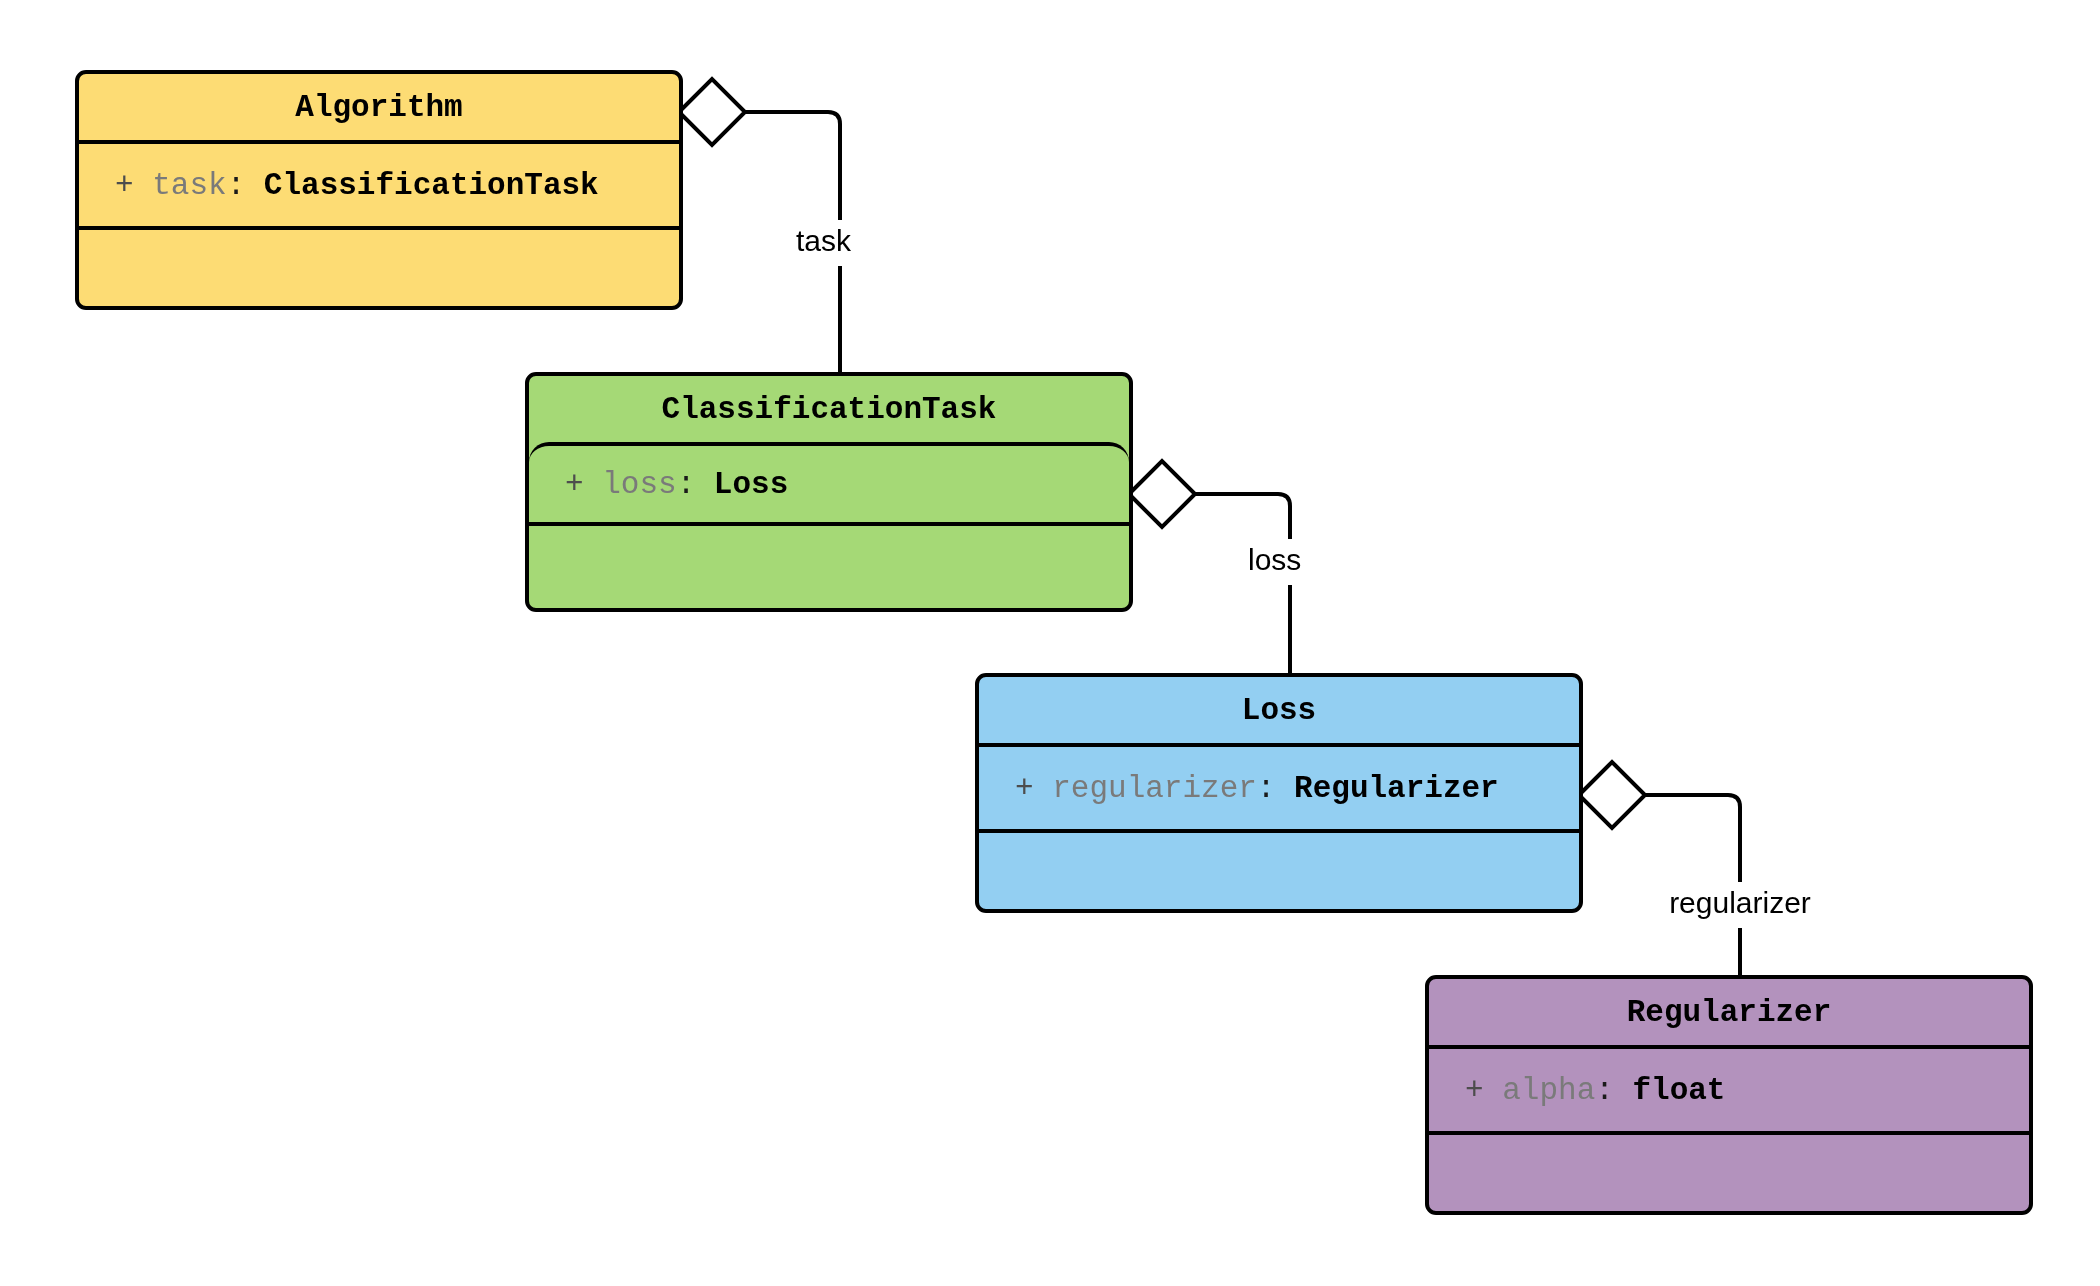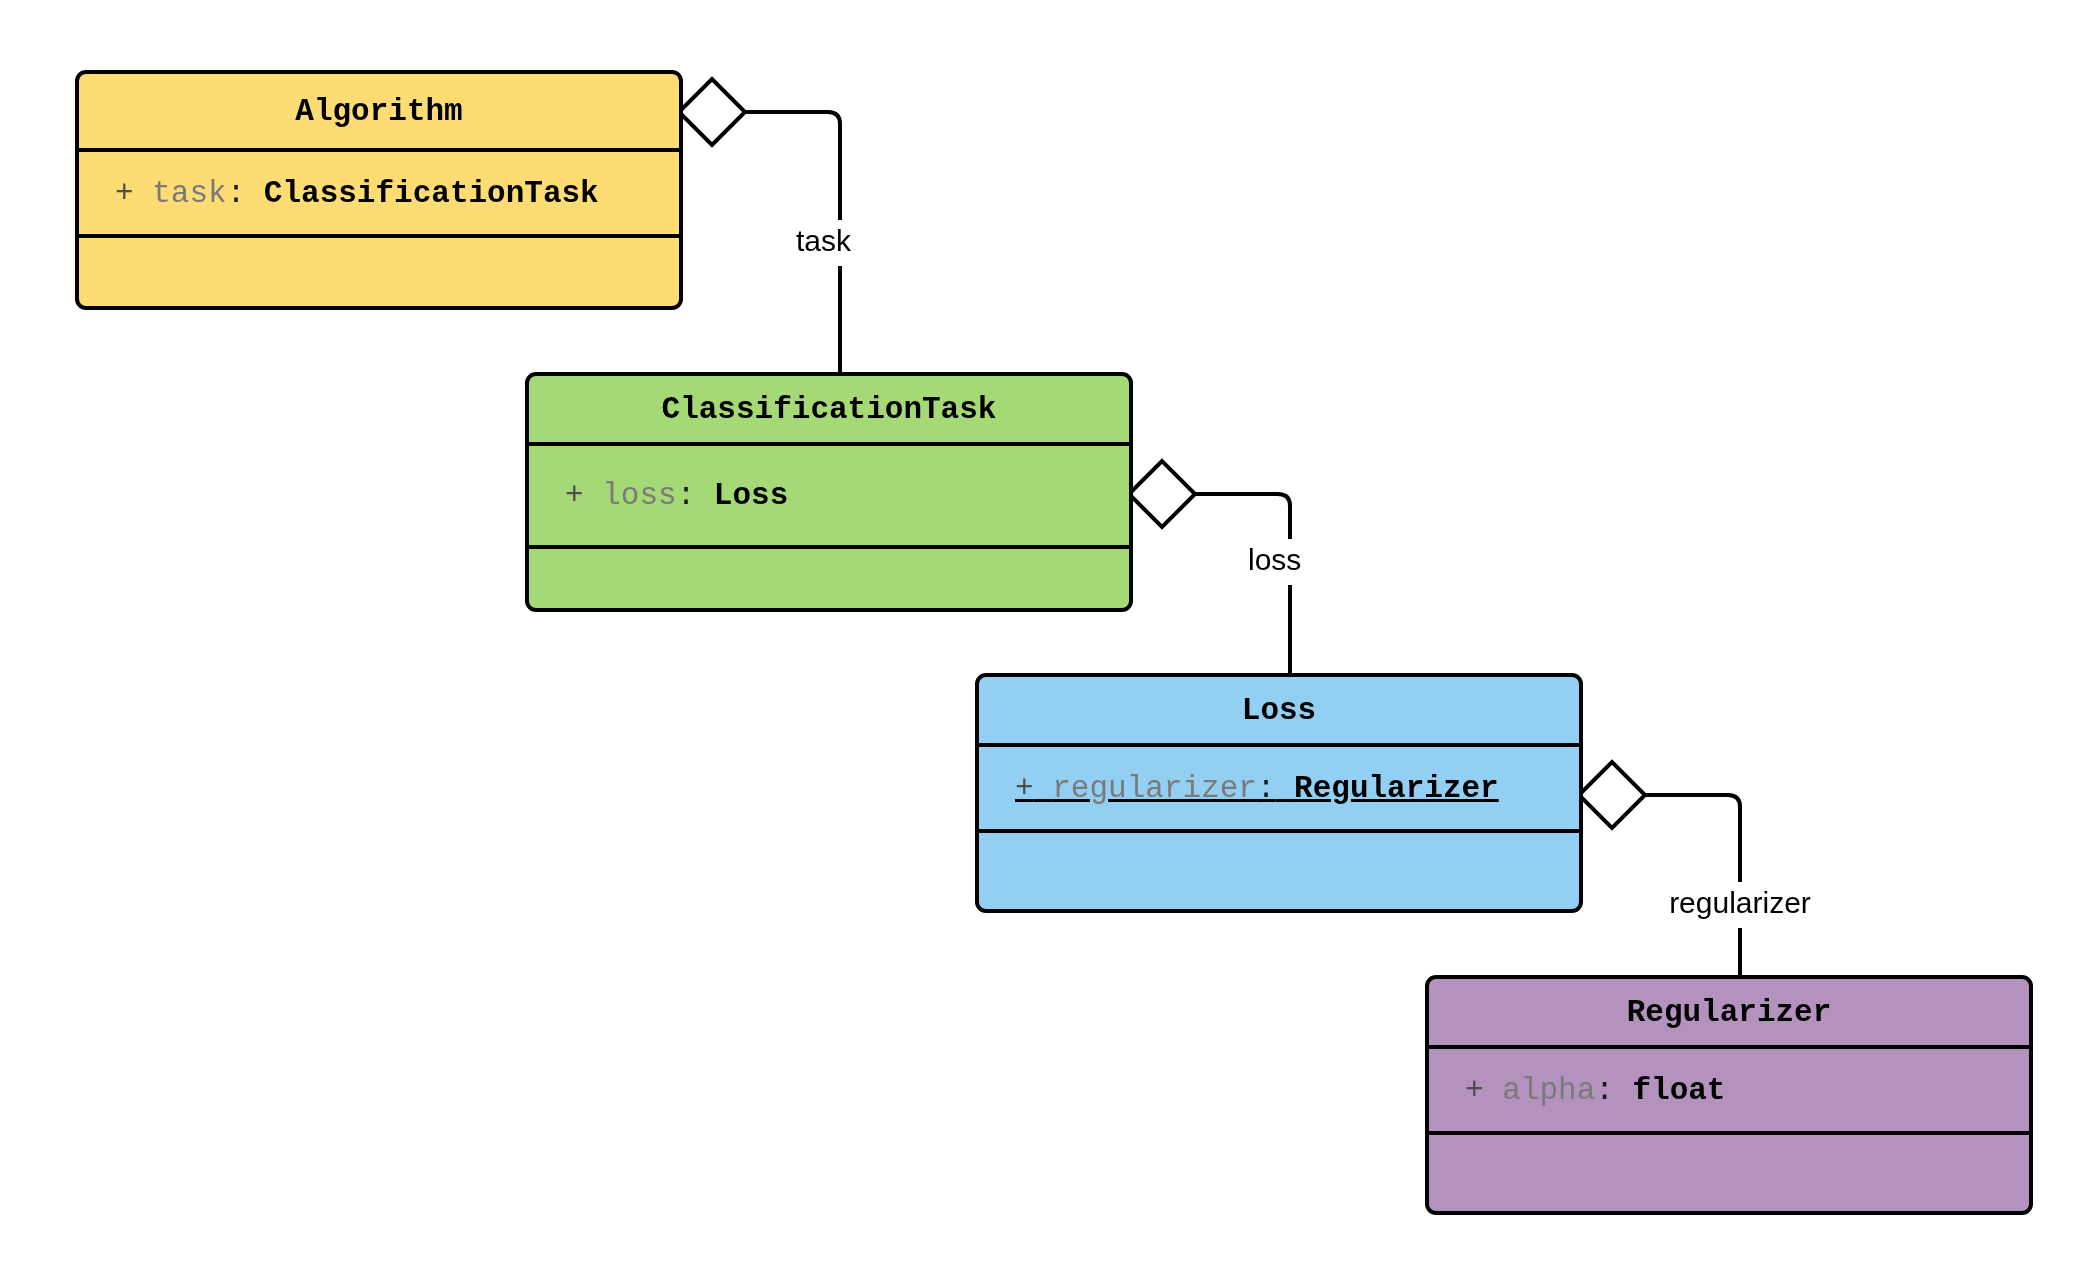--- a/index.html
+++ b/index.html
@@ -125,42 +125,42 @@
       <g>
         <path class="edge-path" d="M 1645 795 L 1728 795 Q 1740 795 1740 807 L 1740 975"></path>
         <polygon class="edge-diamond" points="1579,795 1612,762 1645,795 1612,828"></polygon>
         <rect class="edge-label-bg" x="1734" y="882" width="12" height="46"></rect>
         <text class="edge-label-text" x="1740" y="905" text-anchor="middle">regularizer</text>
       </g>
     </svg>
 
   <div id="classes-layer">
       <div class="uml-class" style="left: 75px; top: 70px; width: 608px; height: 240px; background: rgb(253, 220, 116);">
-        <div class="uml-compartment uml-title-row" style="height: 74px; border-radius: 20px;">
+        <div class="uml-compartment uml-title-row" style="height: 66px; border-radius: 20px;">
           <span class="uml-title">Algorithm</span>
         </div>
         <div class="uml-compartment uml-attrs-row" style="height: 86px;">
           <div class="uml-attr"><span class="attr-vis">+</span> <span class="attr-name">task</span><span class="attr-colon">:</span> <span class="attr-type">ClassificationTask</span></div>
         </div>
         <div class="uml-compartment uml-methods-row" style="height: 80px;"></div>
       </div>
       <div class="uml-class" style="left: 525px; top: 372px; width: 608px; height: 240px; background: rgb(165, 217, 118);">
         <div class="uml-compartment uml-title-row" style="height: 66px;">
           <span class="uml-title">ClassificationTask</span>
         </div>
-        <div class="uml-compartment uml-attrs-row" style="height: 103px;">
+        <div class="uml-compartment uml-attrs-row" style="height: 80px; border-radius: 20px;">
           <div class="uml-attr"><span class="attr-vis">+</span> <span class="attr-name">loss</span><span class="attr-colon">:</span> <span class="attr-type">Loss</span></div>
         </div>
         <div class="uml-compartment uml-methods-row" style="height: 80px;"></div>
       </div>
       <div class="uml-class" style="left: 975px; top: 673px; width: 608px; height: 240px; background: rgb(147, 207, 242);">
         <div class="uml-compartment uml-title-row" style="height: 66px;">
           <span class="uml-title">Loss</span>
         </div>
-        <div class="uml-compartment uml-attrs-row" style="height: 86px; text-decoration: underline;">
+        <div class="uml-compartment uml-attrs-row" style="height: 86px;">
           <div class="uml-attr"><span class="attr-vis">+</span> <span class="attr-name">regularizer</span><span class="attr-colon">:</span> <span class="attr-type">Regularizer</span></div>
         </div>
         <div class="uml-compartment uml-methods-row" style="height: 80px;"></div>
       </div>
       <div class="uml-class" style="left: 1425px; top: 975px; width: 608px; height: 240px; background: rgb(179, 146, 189);">
         <div class="uml-compartment uml-title-row" style="height: 66px;">
           <span class="uml-title">Regularizer</span>
         </div>
         <div class="uml-compartment uml-attrs-row" style="height: 86px;">
           <div class="uml-attr"><span class="attr-vis">+</span> <span class="attr-name">alpha</span><span class="attr-colon">:</span> <span class="attr-type">float</span></div>

